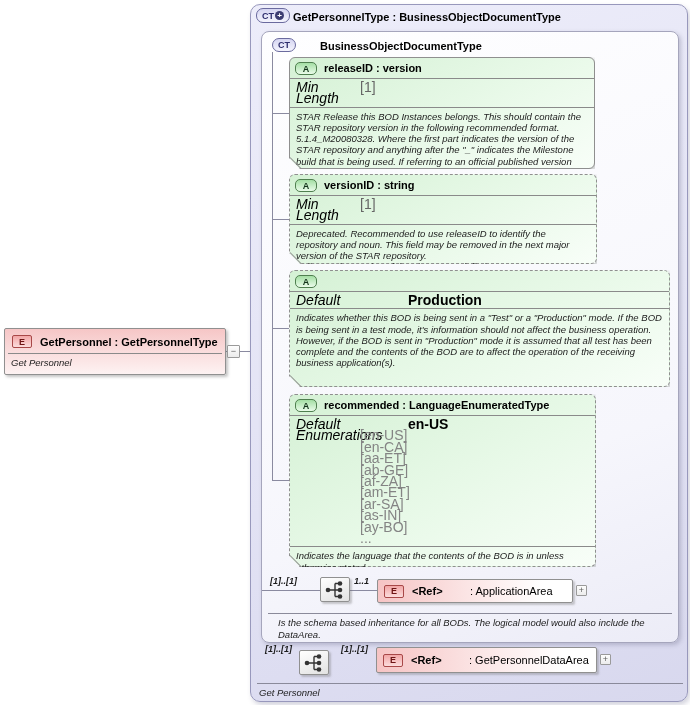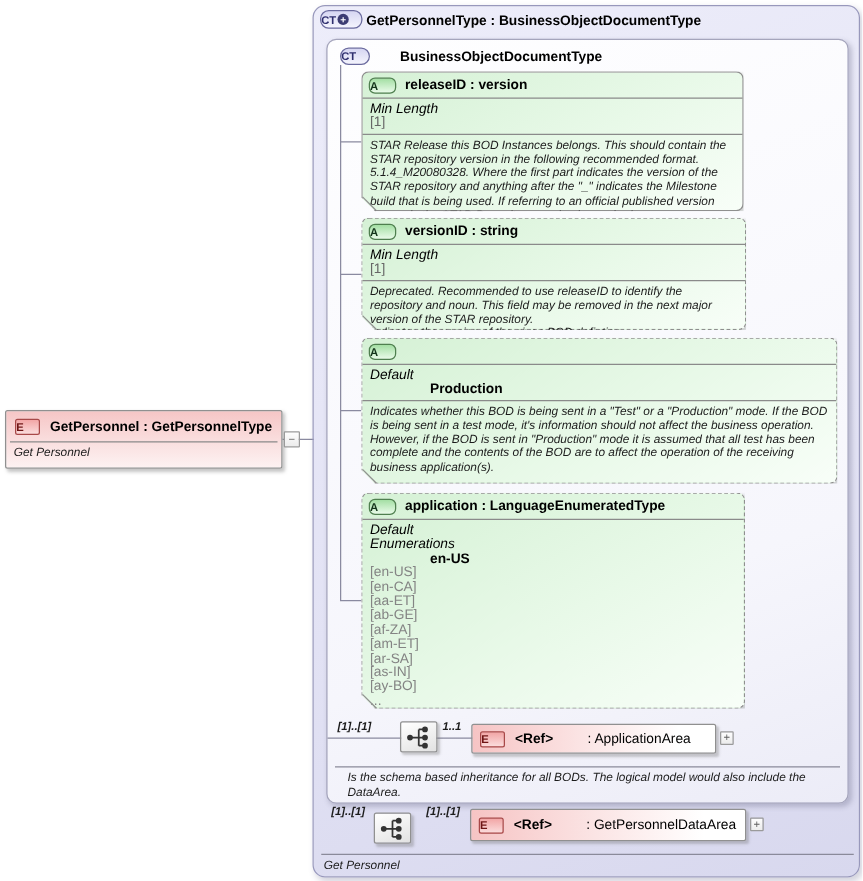--- a/index.html
+++ b/index.html
@@ -12,21 +12,21 @@
   .outer{position:absolute;left:250px;top:4px;width:436px;height:696px;
          background:linear-gradient(160deg,#ededfa 0%,#e2e2f4 60%,#d8d8ee 100%);
          border:1px solid #9898bc;border-radius:10px;box-shadow:2px 3px 5px rgba(80,80,120,.25);}
   .outer-title{position:absolute;left:42px;top:6px;font-size:11px;font-weight:bold;white-space:nowrap;}
   .inner{position:absolute;left:10px;top:26px;width:416px;height:610px;
          background:linear-gradient(160deg,#fefeff 0%,#f6f6fc 70%,#ececf7 100%);
          border:1px solid #a5a5bc;border-radius:8px;box-shadow:2px 2px 4px rgba(90,90,120,.30);}
   .inner-title{position:absolute;left:44px;top:8px;font-size:11px;font-weight:bold;white-space:nowrap;padding-left:14px;}
 
   
-  .badge{display:inline-flex;align-items:center;justify-content:flex-start;box-sizing:border-box;
+  .badge{display:inline-flex;align-items:center;justify-content:center;box-sizing:border-box;
          font-weight:bold;}
   .ct-badge{position:absolute;left:5px;top:3px;width:34px;height:15px;border-radius:7px;
             background:linear-gradient(180deg,#d6d6f2,#f4f4fd);border:1px solid #6a6a9e;
             color:#2e2e6e;font-size:9px;gap:1px;}
   .ct-badge.plain{width:24px;left:10px;top:6px;height:14px;}
   .plus-circle{display:inline-flex;align-items:center;justify-content:center;width:9px;height:9px;
                border-radius:50%;background:#3c3c72;color:#fff;font-size:8px;line-height:8px;}
   .a-badge{width:22px;height:13px;border-radius:5px;background:linear-gradient(180deg,#a4dfa4,#e9fbe9);
            border:1px solid #4f7f4f;color:#13331a;font-size:9px;flex:0 0 auto;}
   .e-badge{width:20px;height:13px;border-radius:2px;background:linear-gradient(180deg,#f2a6a6,#fbdcdc);
@@ -38,21 +38,21 @@
              border:1px dashed #8f8f8f;
              clip-path:polygon(0 0,100% 0,100% 100%,11px 100%,0 calc(100% - 11px));
              filter:drop-shadow(2px 2px 2px rgba(100,110,100,.35));}
   .attr-card.required{border-style:solid;}
   .fold{position:absolute;left:0;bottom:10.5px;width:15.6px;height:1px;background:#8f8f8f;
         transform:rotate(45deg);transform-origin:0 50%;}
   .attr-head{display:flex;align-items:flex-start;gap:7px;padding:4px 6px 3px 5px;}
   .attr-title{font-size:11px;font-weight:bold;flex:1;line-height:13px;overflow-wrap:anywhere;}
   .attr-title.center{text-align:center;}
   .attr-sep{border-top:1px solid #8a8a8a;margin:0;}
-  .facts{display:flex;padding:3px 6px 2px 6px;font-size:11px;line-height:11.4px;flex-direction:column;}
+  .facts{display:flex;padding:3px 6px 2px 6px;font-size:14px;line-height:11.4px;}
   .facts-label{font-style:italic;width:64px;flex:0 0 auto;white-space:pre-line;}
   .facts-value{color:#666;}
   .facts-value.strong{color:#000;font-weight:bold;padding-left:48px;}
   .enum-list{color:#848484;white-space:pre-line;margin-top:24px;}
   .attr-doc{padding:3px 6px 3px 6px;font-style:italic;font-size:9.5px;line-height:11.2px;
             color:#1c1c1c;white-space:pre-line;}
 
   
   .ref-el{position:absolute;box-sizing:border-box;display:flex;align-items:center;gap:0;
           background:linear-gradient(90deg,#f6c4c4 0%,#fbe4e4 45%,#ffffff 85%);
@@ -163,21 +163,21 @@
           <span class="facts-value strong">Production</span>
         </div>
         <div class="attr-sep"></div>
         <div class="attr-doc">Indicates whether this BOD is being sent in a "Test" or a "Production" mode. If the BOD is being sent in a test mode, it's information should not affect the business operation. However, if the BOD is sent in "Production" mode it is assumed that all test has been complete and the contents of the BOD are to affect the operation of the receiving business application(s).</div>
         <i class="fold"></i>
       </div>
 
       <div class="attr-card" style="left:27px;top:362px;width:307px;height:173px;">
         <div class="attr-head">
           <span class="badge a-badge">A</span>
-          <span class="attr-title">application : LanguageEnumeratedType</span>
+          <span class="attr-title">recommended : LanguageEnumeratedType</span>
         </div>
         <div class="attr-sep"></div>
         <div class="facts">
           <span class="facts-label">Default
 Enumerations</span>
           <span>
             <span class="facts-value strong" style="display:block;">en-US</span>
             <span class="enum-list">[en-US]
 [en-CA]
 [aa-ET]

